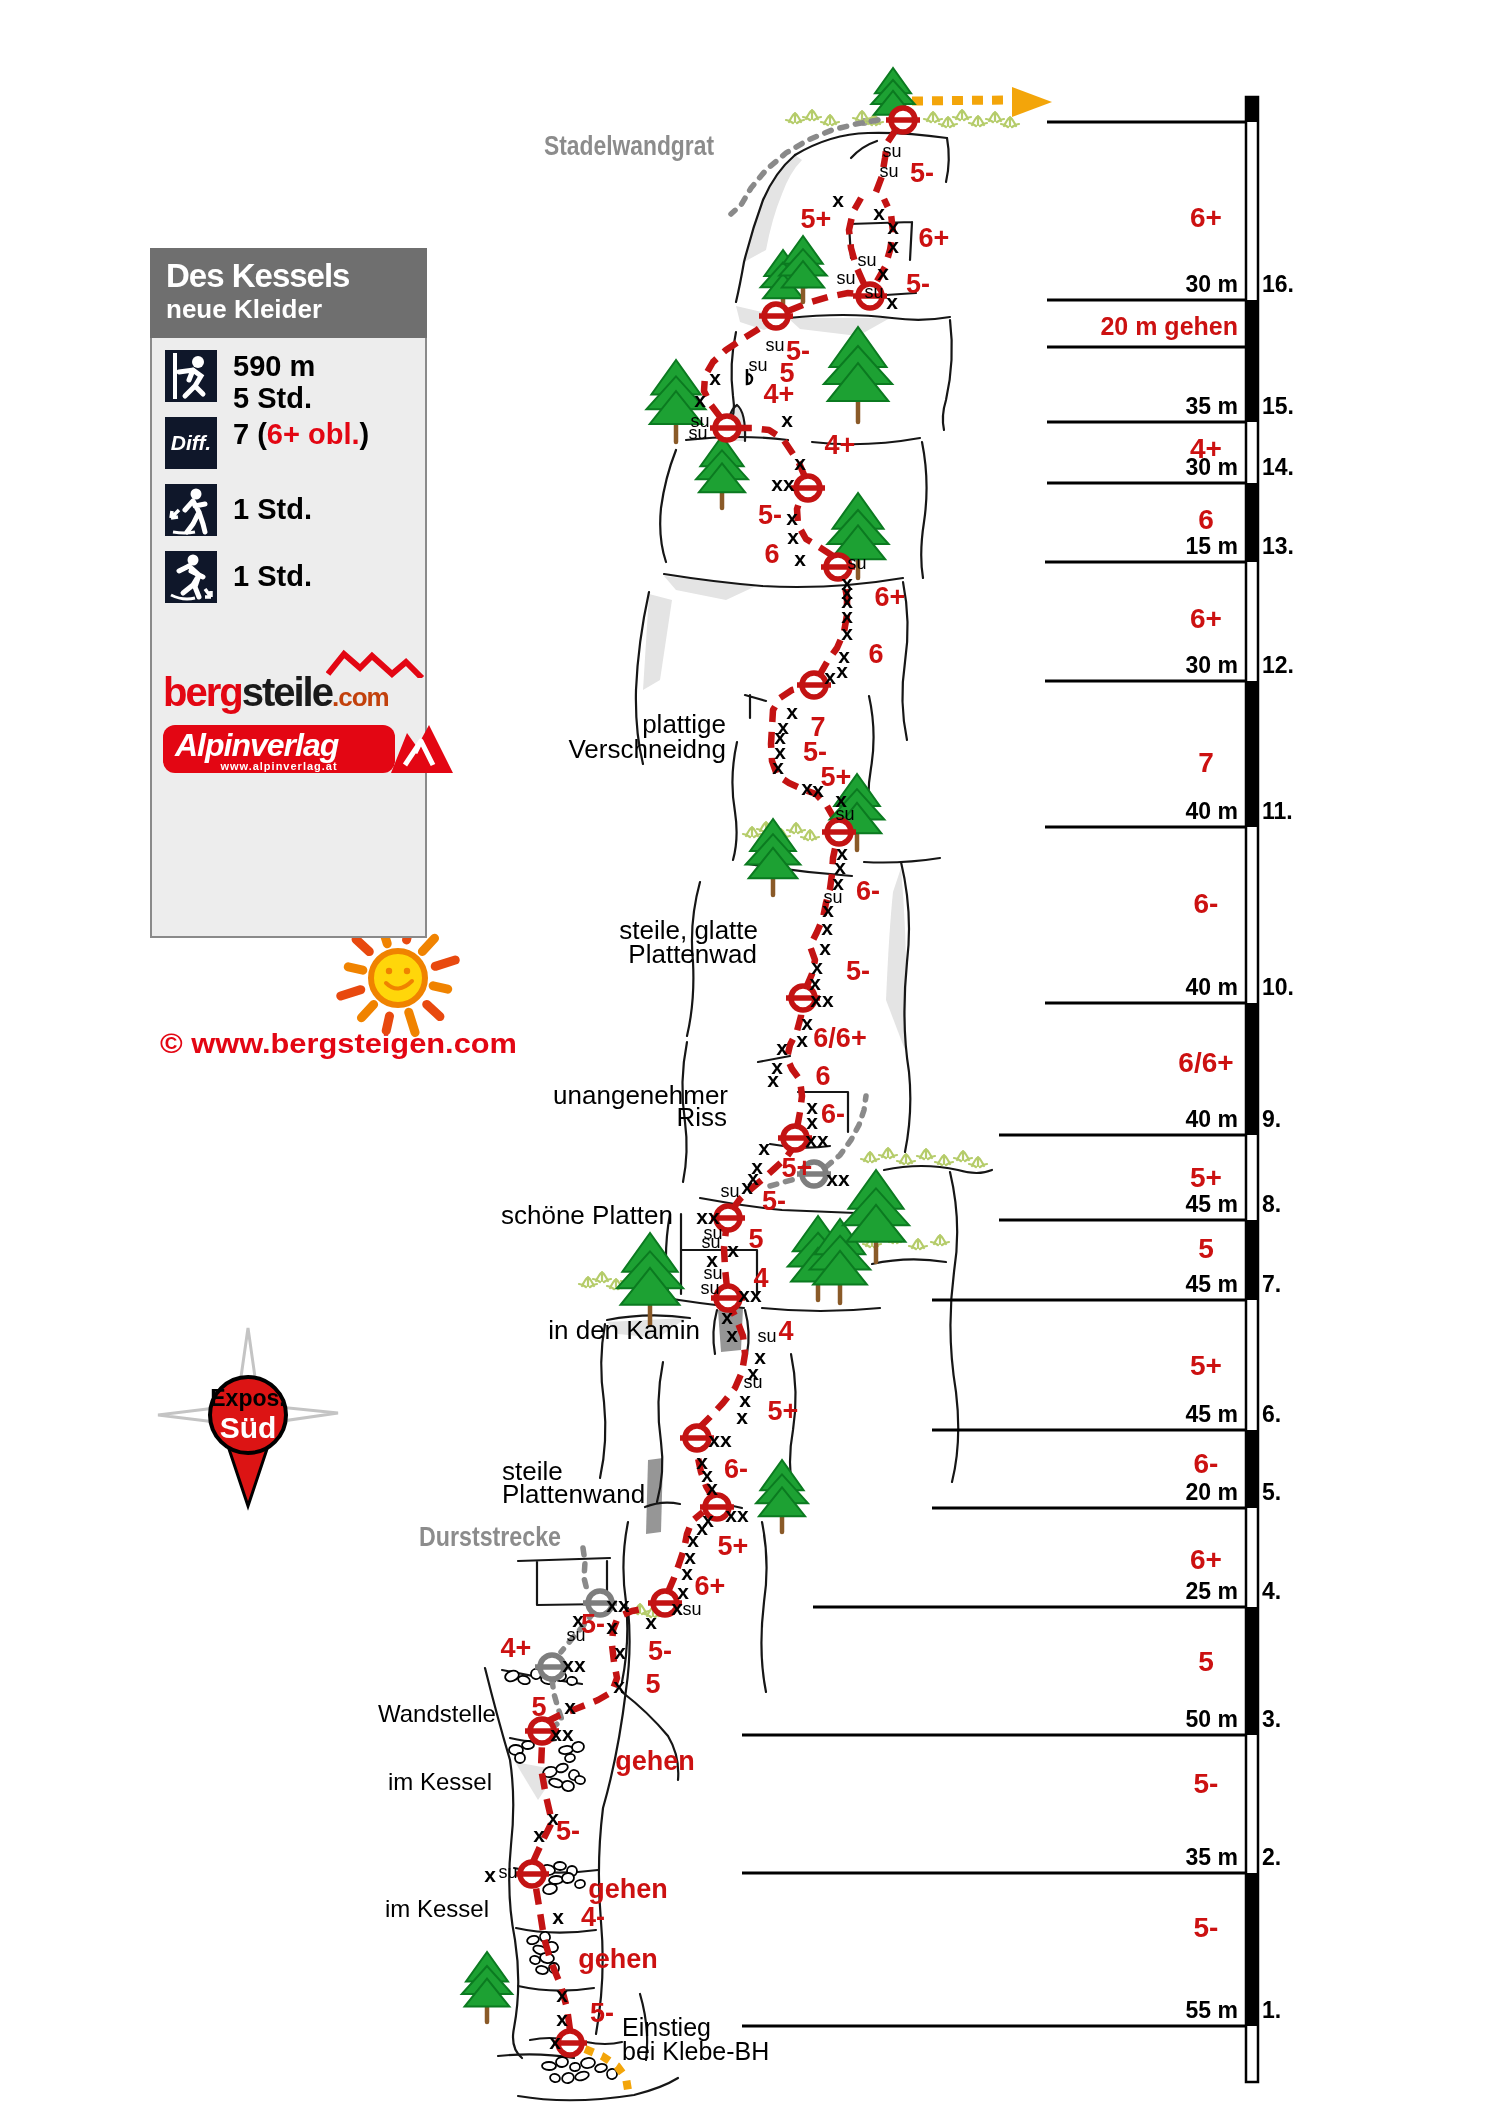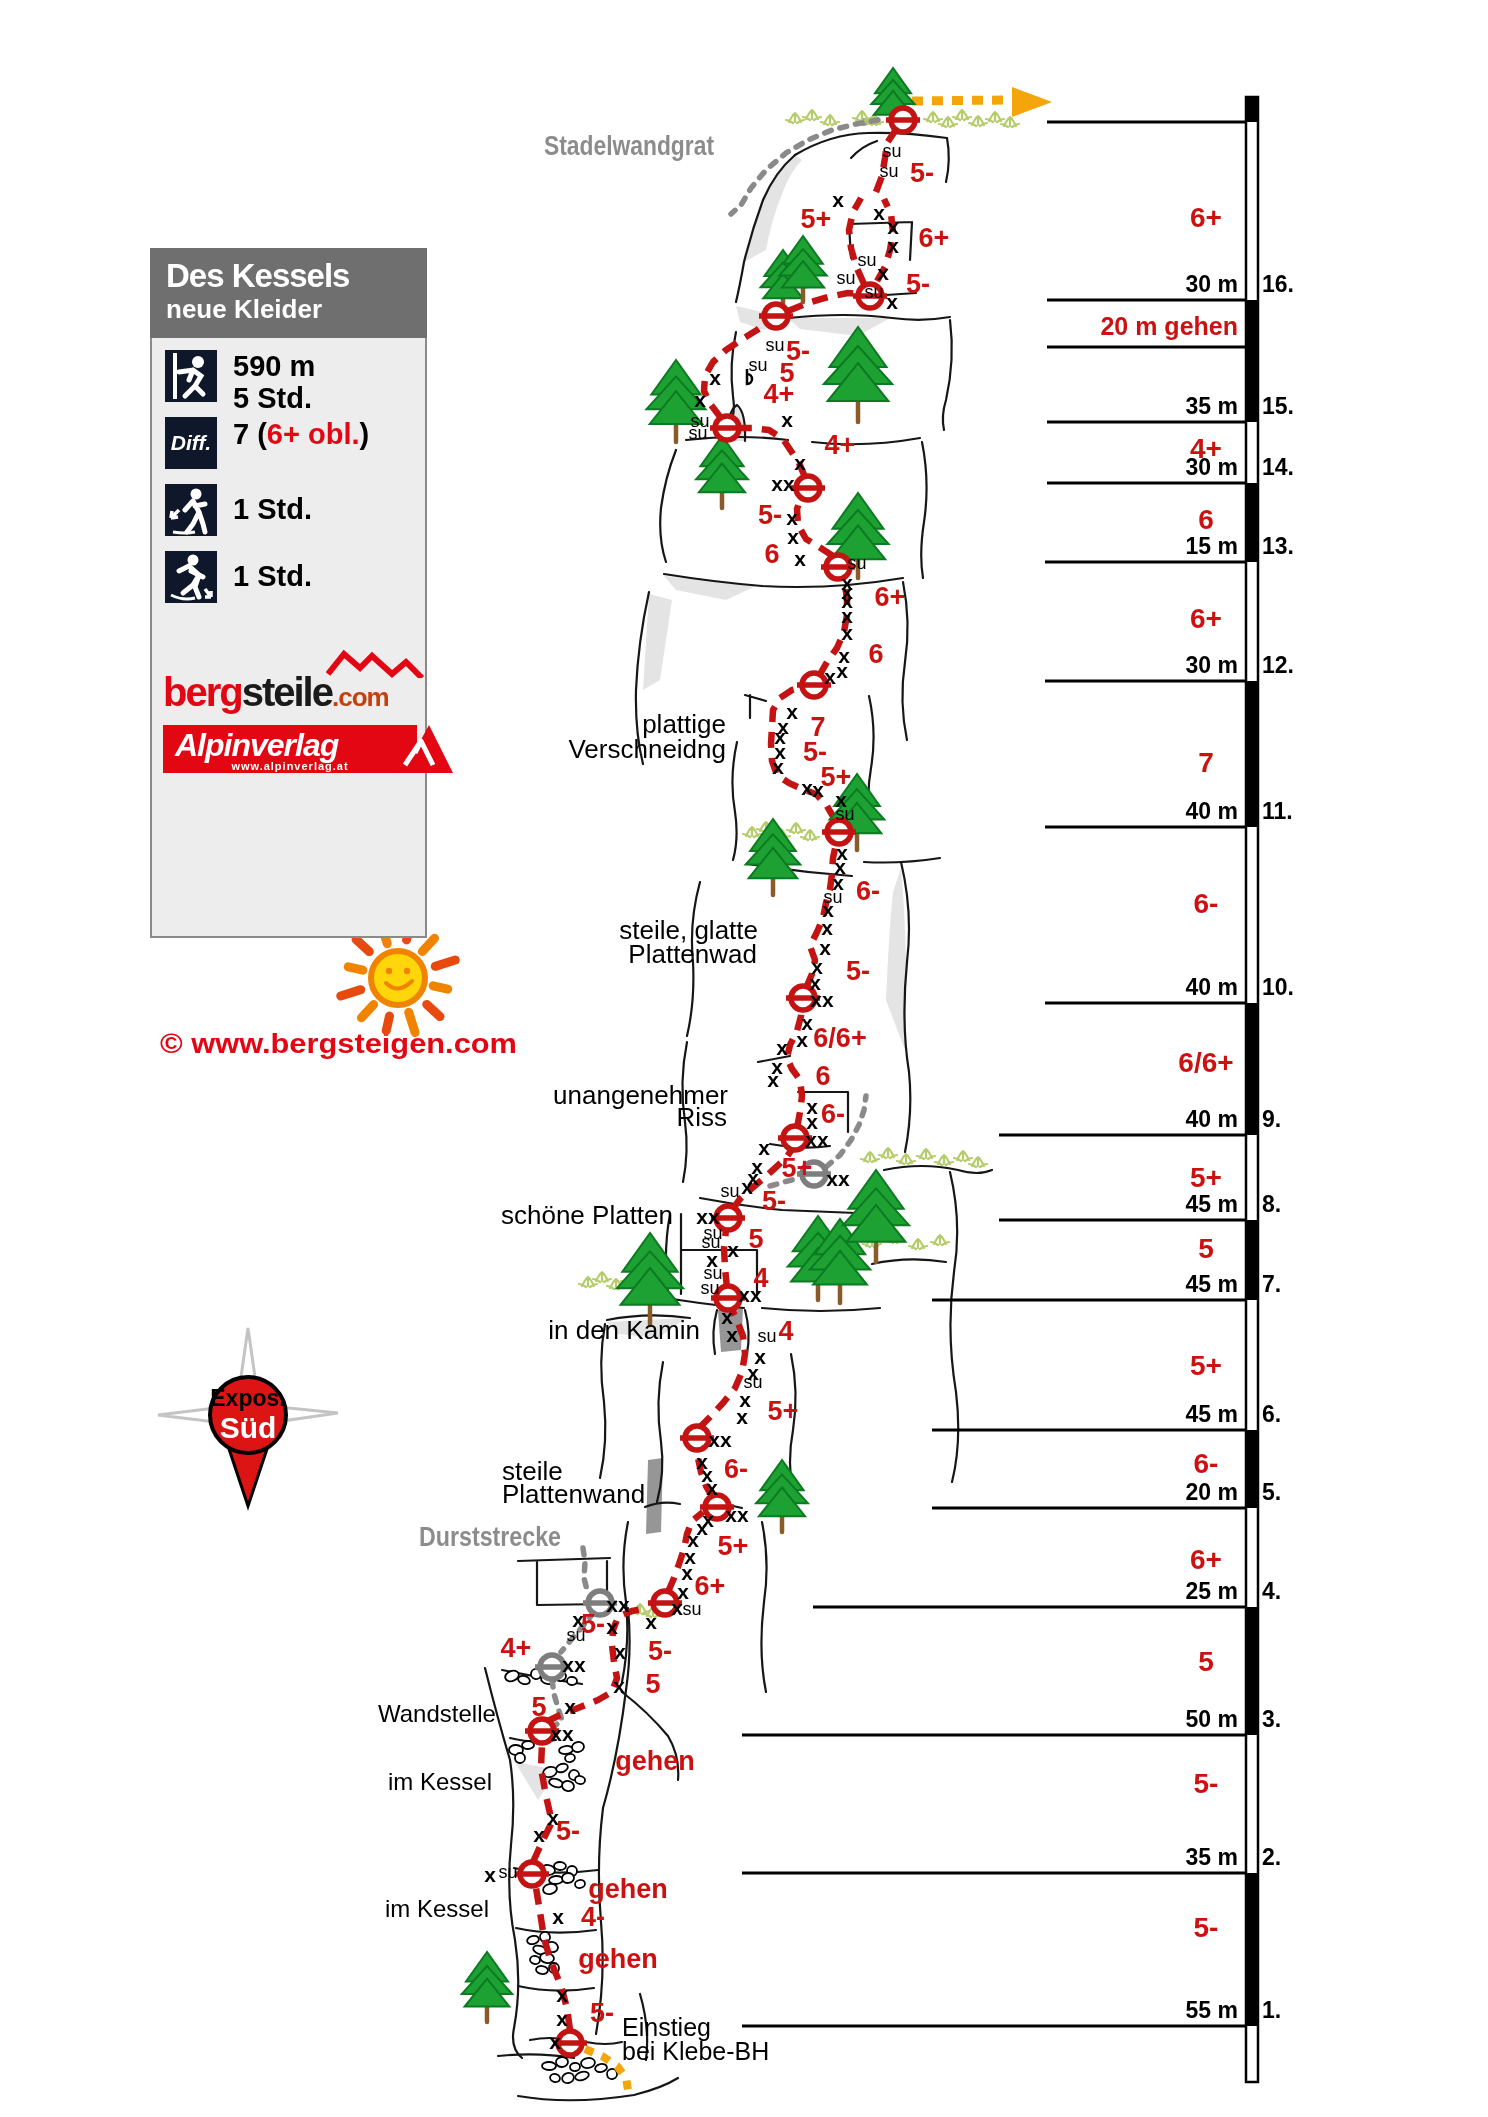--- a/index.html
+++ b/index.html
@@ -15,21 +15,21 @@
   .ico svg{display:block;}
   .ival{margin-left:16px;font-size:29px;font-weight:bold;color:#000;line-height:32px;white-space:nowrap;}
   .diffTxt{font-size:21px;font-weight:bold;font-style:italic;}
   .redv{color:#e30613;}
   #brand{position:absolute;left:11px;top:398px;width:256px;height:60px;}
   #brandTxt{position:absolute;left:0;top:22px;font-size:40px;font-weight:bold;letter-spacing:-2px;white-space:nowrap;}
   #brandTxt .b1{color:#e30613;text-align:right;}
   #brandTxt .b2{color:#1a1a1a;}
   #brandTxt .b3{color:#c2410c;font-size:26px;letter-spacing:-1px;}
   #zig{position:absolute;left:163px;top:0px;}
-  #pub{position:absolute;left:11px;top:475px;width:232px;height:48px;background:#e30613;border-radius:0;padding-left:22px;}
+  #pub{position:absolute;left:11px;top:475px;width:232px;height:48px;background:#e30613;border-radius:12px;}
   #pubName{position:absolute;left:12px;top:2px;color:#fff;font-size:32px;font-weight:bold;font-style:italic;letter-spacing:-1px;}
   #pubUrl{position:absolute;left:0;right:0;bottom:1px;text-align:center;color:#fff;font-size:11px;font-weight:bold;letter-spacing:1px;}
   #pubMtn{position:absolute;left:228px;top:0;}
 </style>
 </head>
 <body>
 
 <div id="stage">
   <svg id="topo" width="1488" height="2117" viewBox="0 0 1488 2117" xmlns="http://www.w3.org/2000/svg">
       <g>

